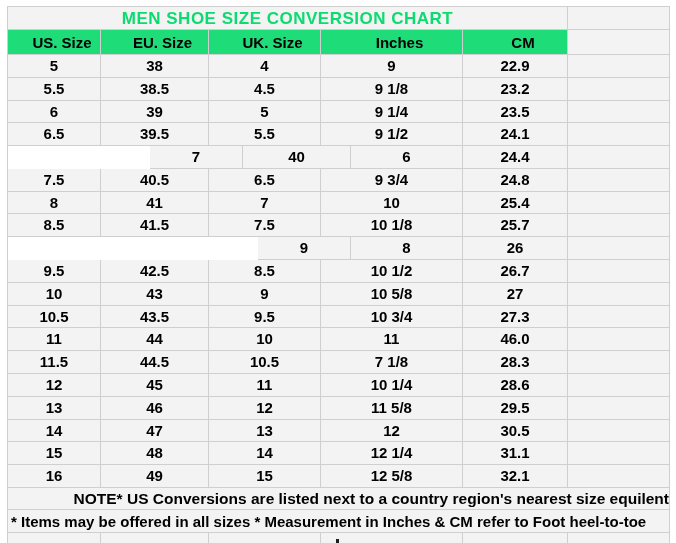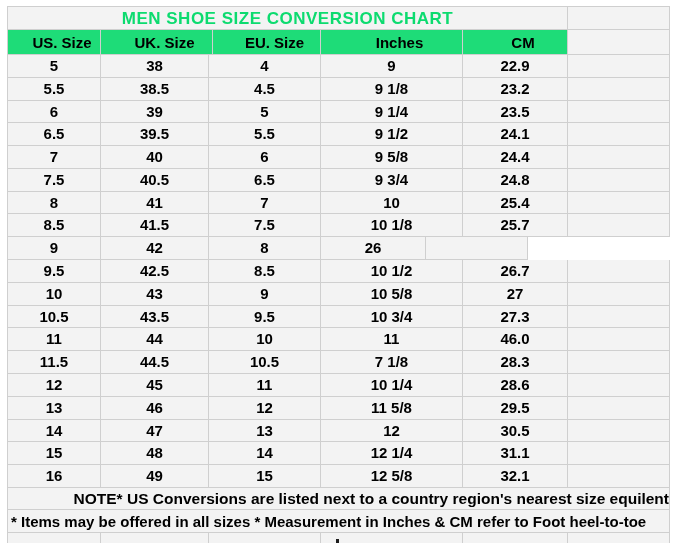--- a/index.html
+++ b/index.html
@@ -11,21 +11,21 @@
     --page-bg:#ffffff;
   }
   *{margin:0;padding:0;box-sizing:border-box;}
   html,body{width:676px;height:543px;overflow:hidden;background:var(--page-bg);}
   body{font-family:"Liberation Sans",sans-serif;font-weight:700;color:var(--text);position:relative;}
   .sheet{
     position:absolute;left:7px;top:6px;width:663px;
     border-top:1px solid var(--grid-line);
     border-left:1px solid var(--grid-line);
   }
-  .row{display:flex;}
+  .row{display:flex;justify-content:flex-end;}
   .cell{
     background:var(--cell-bg);
     border-right:1px solid var(--grid-line);
     border-bottom:1px solid var(--grid-line);
     text-align:center;
     overflow:hidden;
     white-space:nowrap;
   }
   
   .c0{width:93px;}.c1{width:108px;}.c2{width:112px;}.c3{width:142px;}.c4{width:105px;}.c5{width:102px;}
@@ -70,22 +70,22 @@
 
 <div class="sheet">
 
   <div class="row title-row">
     <div class="cell title-cell">MEN SHOE SIZE CONVERSION CHART</div>
     <div class="cell c5"></div>
   </div>
 
   <div class="row header-row" id="header-row">
       <div class="cell header-cell c0">US. Size</div>
+      <div class="cell header-cell c1">EU. Size</div>
       <div class="cell header-cell c2">UK. Size</div>
-      <div class="cell header-cell c1">EU. Size</div>
       <div class="cell header-cell c3">Inches</div>
       <div class="cell header-cell c4">CM</div>
       <div class="cell c5"></div>
     </div>
 
   <div id="data-rows">
       <div class="row data-row">
         <div class="cell c0">5</div>
         <div class="cell c1">38</div>
         <div class="cell c2">4</div>
@@ -114,21 +114,20 @@
         <div class="cell c1">39.5</div>
         <div class="cell c2">5.5</div>
         <div class="cell c3">9 1/2</div>
         <div class="cell c4">24.1</div>
         <div class="cell c5"></div>
       </div>
       <div class="row data-row">
         <div class="cell c0">7</div>
         <div class="cell c1">40</div>
         <div class="cell c2">6</div>
-        <div class="cell c3">9 5/8</div>
         <div class="cell c4">24.4</div>
         <div class="cell c5"></div>
       </div>
       <div class="row data-row">
         <div class="cell c0">7.5</div>
         <div class="cell c1">40.5</div>
         <div class="cell c2">6.5</div>
         <div class="cell c3">9 3/4</div>
         <div class="cell c4">24.8</div>
         <div class="cell c5"></div>
@@ -144,21 +143,20 @@
       <div class="row data-row">
         <div class="cell c0">8.5</div>
         <div class="cell c1">41.5</div>
         <div class="cell c2">7.5</div>
         <div class="cell c3">10 1/8</div>
         <div class="cell c4">25.7</div>
         <div class="cell c5"></div>
       </div>
       <div class="row data-row">
         <div class="cell c0">9</div>
-        <div class="cell c1">42</div>
         <div class="cell c2">8</div>
         <div class="cell c4">26</div>
         <div class="cell c5"></div>
       </div>
       <div class="row data-row">
         <div class="cell c0">9.5</div>
         <div class="cell c1">42.5</div>
         <div class="cell c2">8.5</div>
         <div class="cell c3">10 1/2</div>
         <div class="cell c4">26.7</div>

